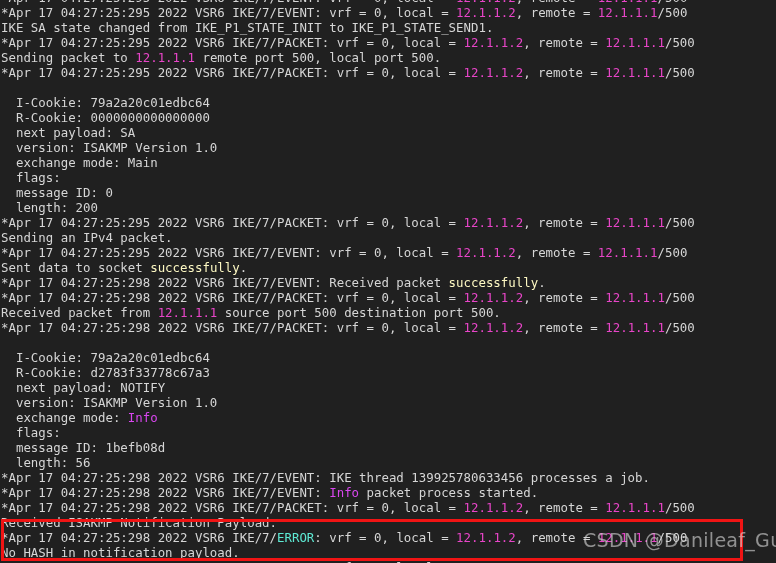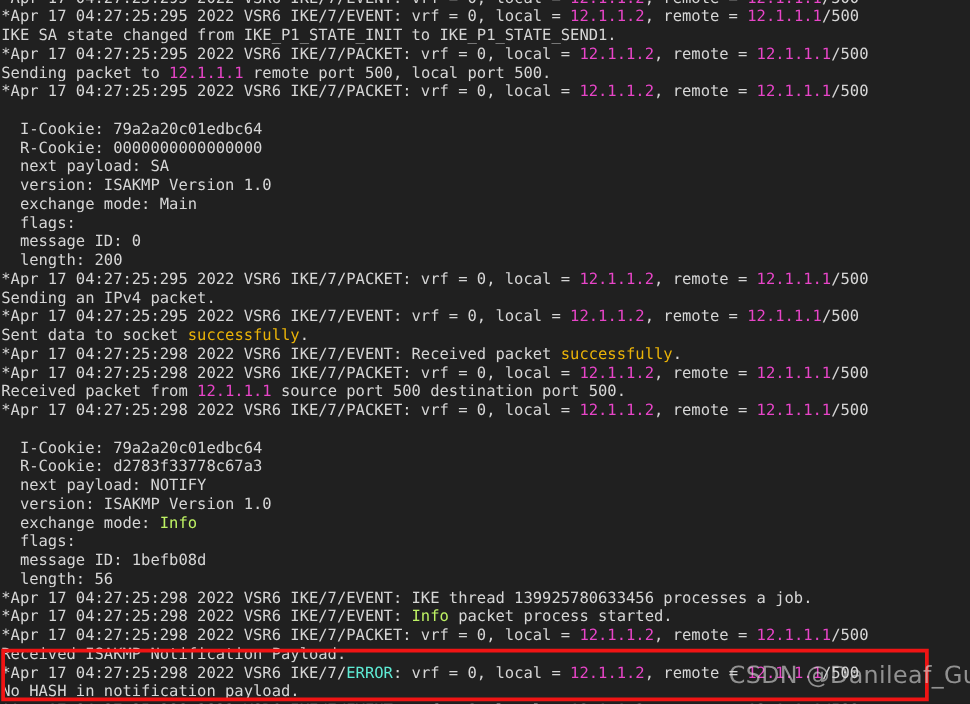--- a/index.html
+++ b/index.html
@@ -27,22 +27,22 @@
     width: 776px;
     padding: 0 0 0 1px;
     white-space: pre;
   }
   .line {
     height: 15px;
     white-space: pre;
     overflow: hidden;
   }
   .ip      { color: #e845c8; }
-  .ok      { color: #eab308; }
-  .info    { color: #bef264; margin-top: 19px; }
+  .ok      { color: #fef9c3; }
+  .info    { color: #d946ef; margin-top: 19px; }
   .err     { color: #5eead4; }
   .plain   { color: #d6d6d6; }
 
   #highlight-box {
     position: absolute;
     left: 1px;
     top: 519px;
     width: 742px;
     height: 42px;
     border: 3px solid #f01414;

